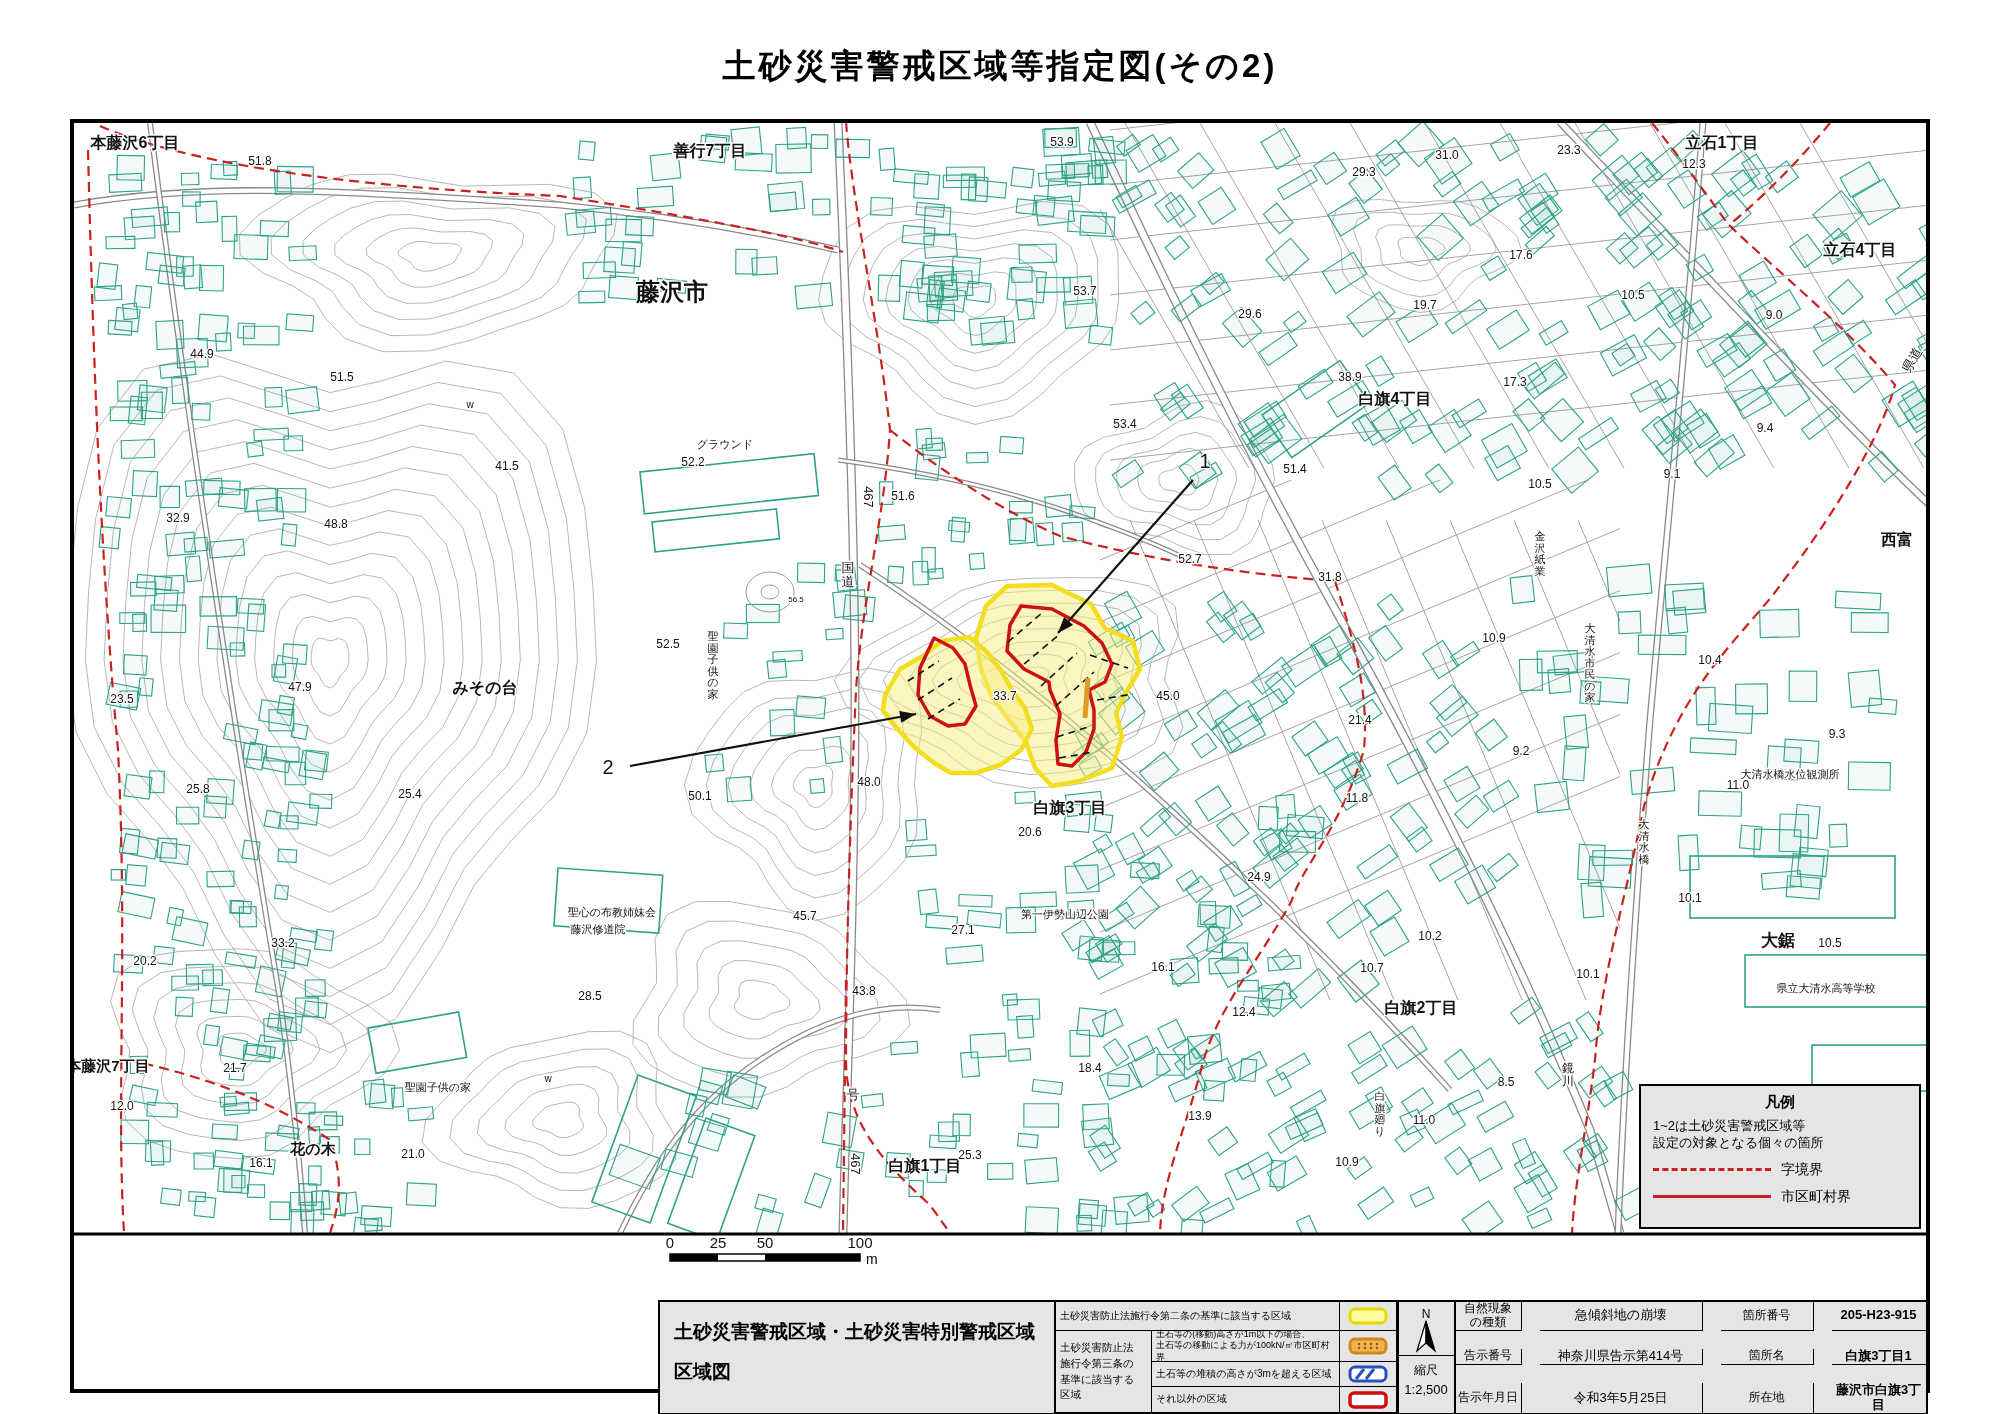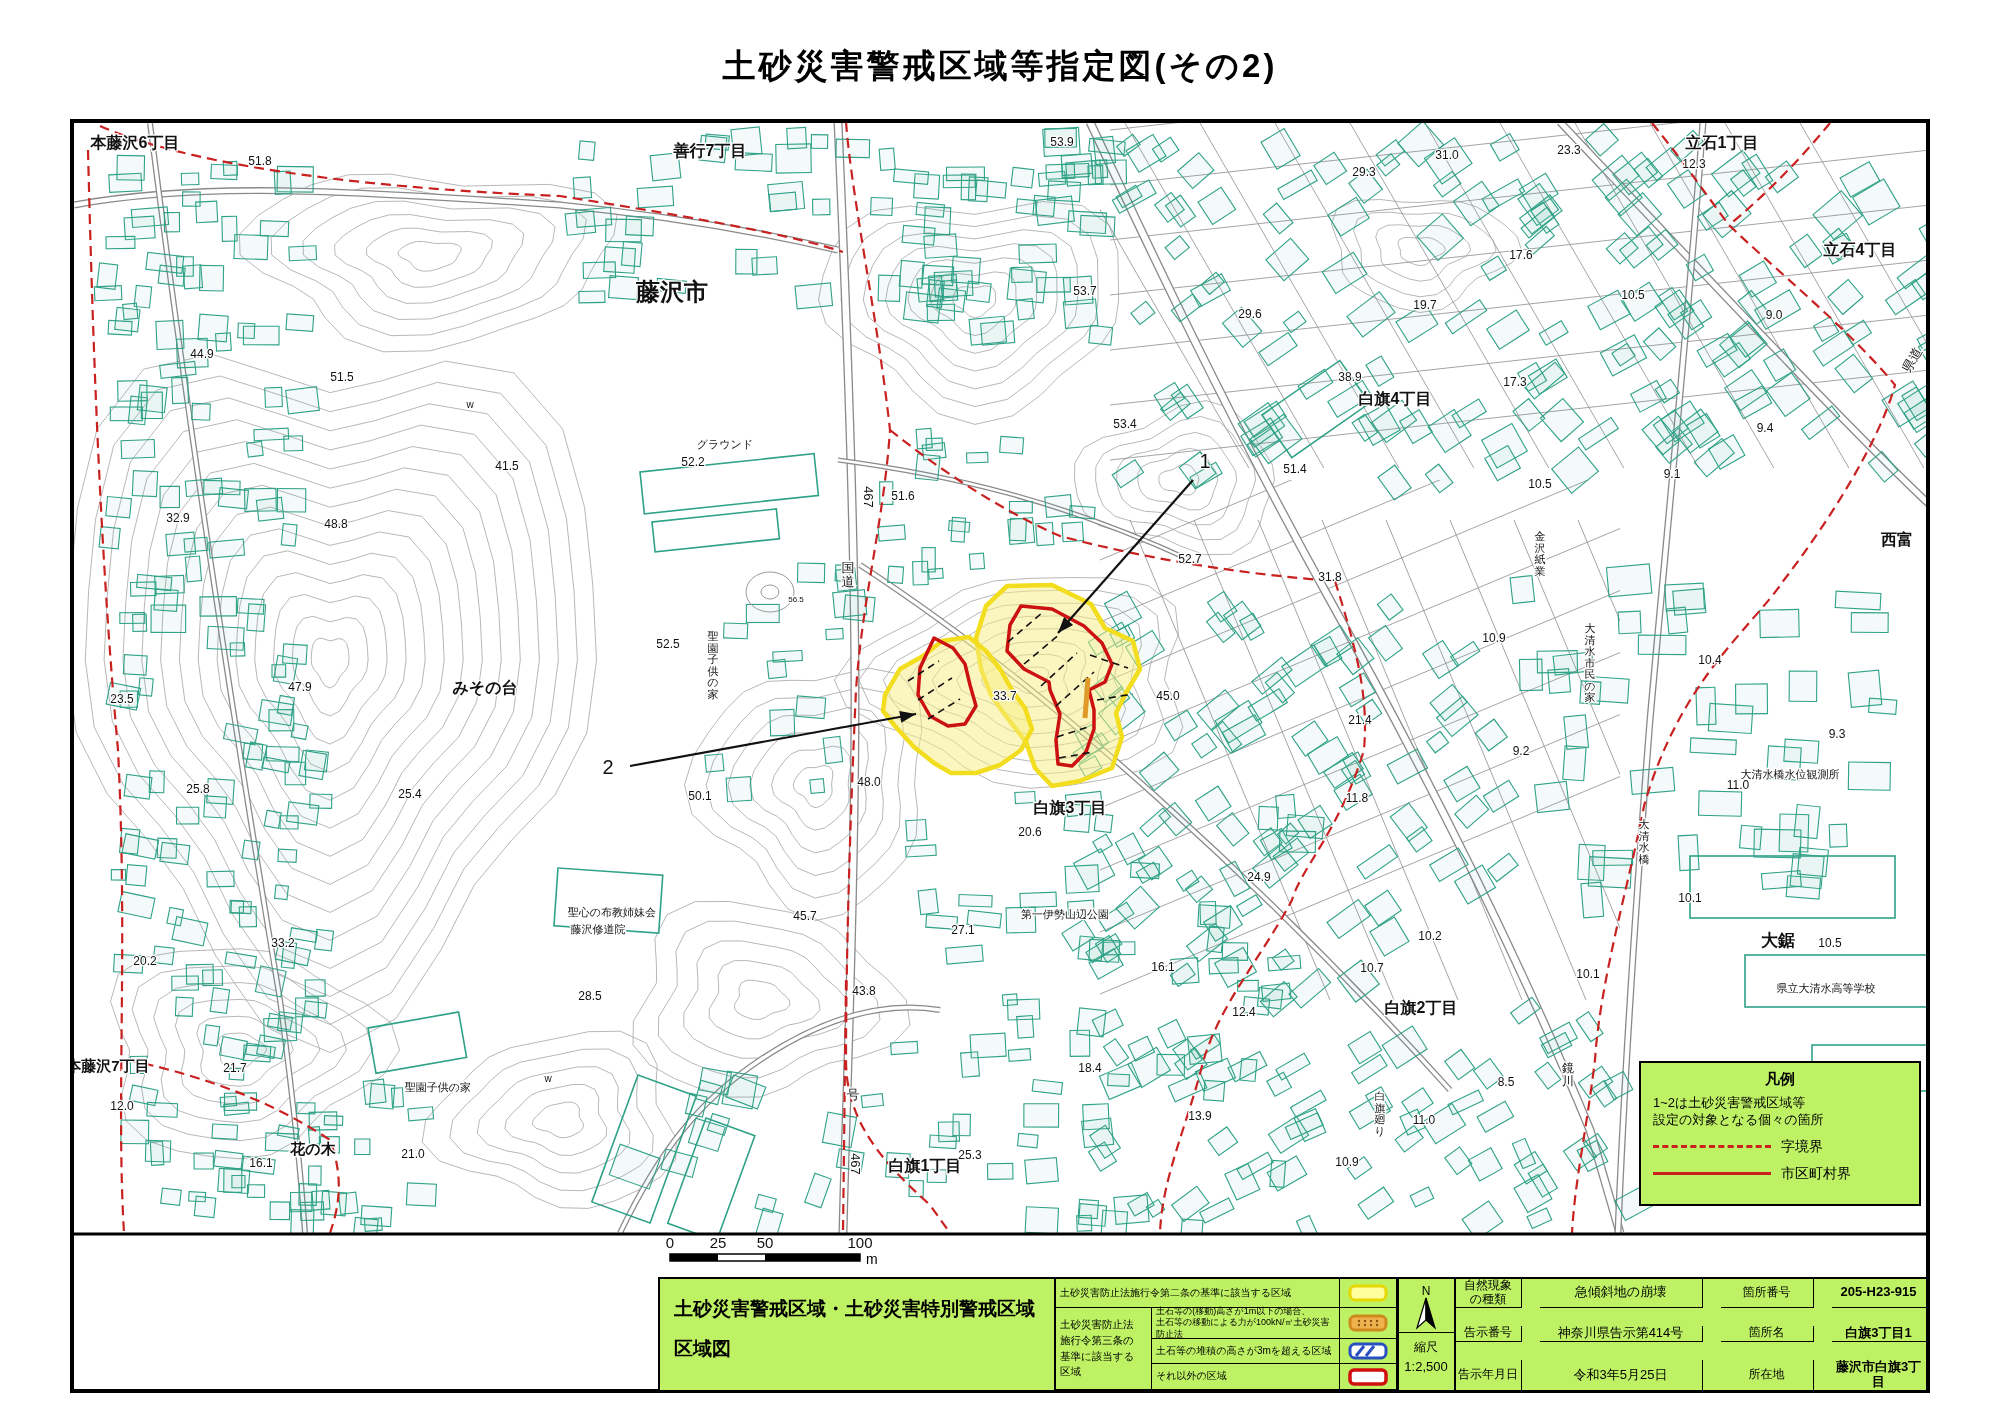--- a/index.html
+++ b/index.html
@@ -1,21 +1,21 @@
 <!DOCTYPE html>
 <html><head>
 <meta charset="utf-8">
 <style>
   html,body{margin:0;padding:0;background:#fff;width:2000px;height:1414px;overflow:hidden;
     font-family:"Liberation Sans",sans-serif;}
   .page{position:relative;width:2000px;height:1414px;background:#fff;border-radius:15px;}
   .doc-title{position:absolute;left:0;top:44px;width:100%;text-align:center;
     font-size:33px;font-weight:bold;letter-spacing:3px;color:#000;}
   svg#map-svg{position:absolute;left:0;top:0;}
-  .boxed{position:absolute;background:#bef264;border:2.5px solid #000;box-sizing:border-box;color:#000;}
+  .boxed{position:absolute;background:#e5e5e5;border:2.5px solid #000;box-sizing:border-box;color:#000;margin-top:23px;}
   
   .hanrei{left:1639px;top:1061px;width:282px;height:145px;padding:7px 12px;}
   .hanrei-title{text-align:center;font-size:15px;font-weight:bold;margin-bottom:6px;}
   .hanrei-note{font-size:13px;line-height:1.3;white-space:pre-line;}
   .hanrei-row{display:flex;align-items:center;margin-top:9px;font-size:14px;}
   .dash-sample{display:inline-block;width:118px;border-top:3px dashed #c92020;margin-right:10px;}
   .solid-sample{display:inline-block;width:118px;border-top:3px solid #c92020;margin-right:10px;}
   
   .title-block{left:658px;top:1277px;width:399px;height:115px;padding:10px 14px;
     font-size:19px;font-weight:bold;line-height:2.1;}
@@ -1115,21 +1115,21 @@
     <div class="lt-sw lt-swl">
       <svg width="40" height="18">
           <rect x="2" y="2" width="36" height="14" rx="5" fill="#ffffa0" stroke="#e6d800" stroke-width="3"></rect>
         </svg>
     </div>
     <div class="lt-group">土砂災害防止法
 施行令第三条の
 基準に該当する
 区域</div>
     <div class="lt-desc">土石等の(移動)高さが1m以下の場合、
-土石等の移動による力が100kN/㎡土砂災害防止法</div>
+土石等の移動による力が100kN/㎡市区町村界</div>
     <div class="lt-sw lt-swl">
       <svg width="40" height="18">
           <rect x="2" y="2" width="36" height="14" rx="5" fill="#f0b14f" stroke="#cf8a1f" stroke-width="3"></rect>
       <circle cx="11" cy="7" r="1.2" fill="#8a5510"></circle>
           <circle cx="17" cy="7" r="1.2" fill="#8a5510"></circle>
           <circle cx="23" cy="7" r="1.2" fill="#8a5510"></circle>
           <circle cx="29" cy="7" r="1.2" fill="#8a5510"></circle>
       <circle cx="11" cy="11" r="1.2" fill="#8a5510"></circle>
           <circle cx="17" cy="11" r="1.2" fill="#8a5510"></circle>
           <circle cx="23" cy="11" r="1.2" fill="#8a5510"></circle>

